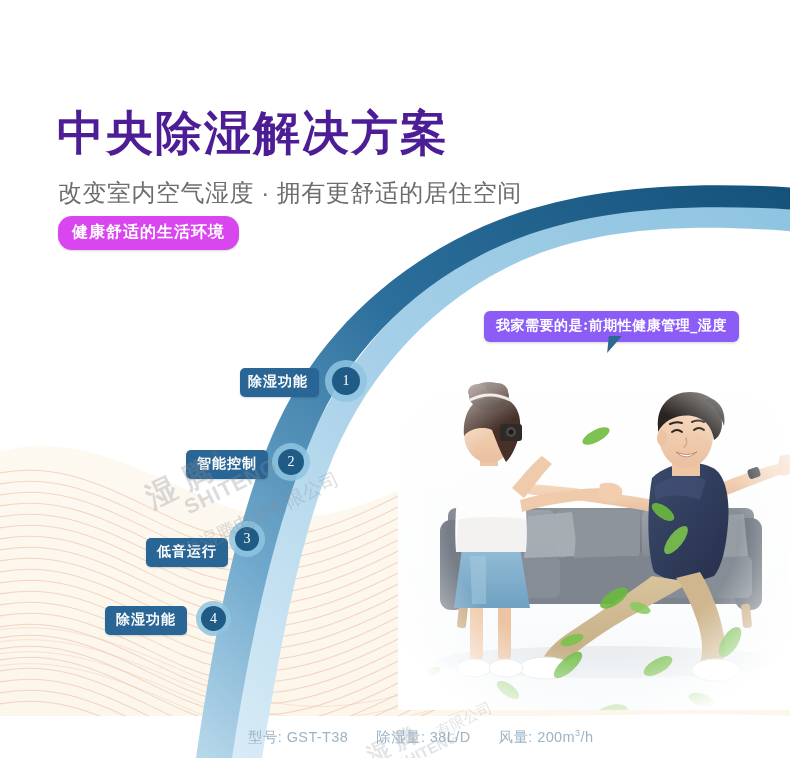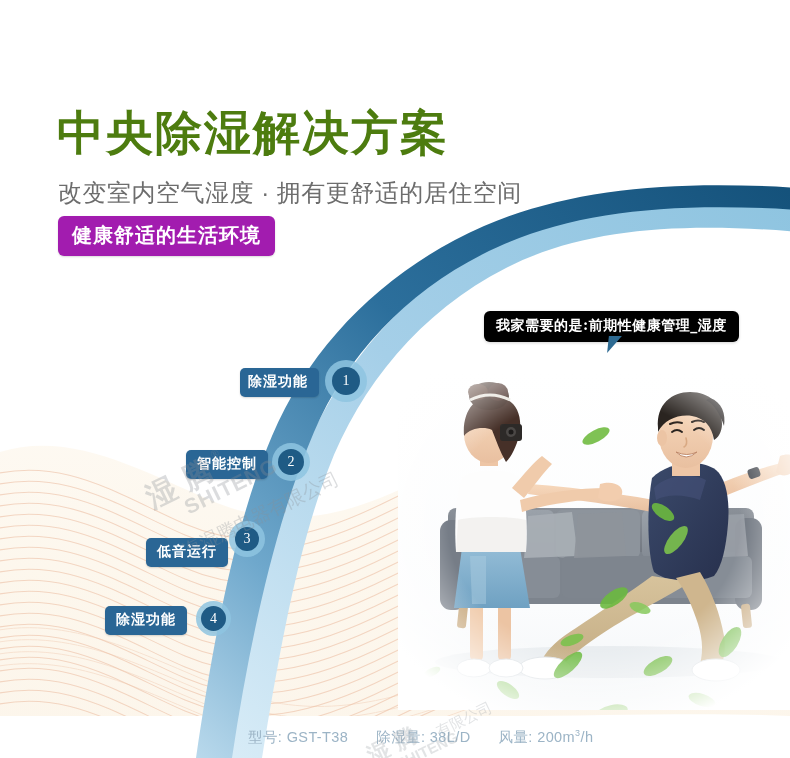--- a/index.html
+++ b/index.html
@@ -20,49 +20,49 @@
   #content-layer { z-index:4; }
   #watermark-layer { z-index:5; pointer-events:none; }
 
   
   #page-title {
     position:absolute; left:57px; top:108px;
     font-family:"DejaVu Serif","Liberation Serif",serif;
     font-weight:700;
     font-size:47px;
     letter-spacing:2px;
-    color:#4d7c0f;
+    color:#4c1d95;
     line-height:1.05;
     white-space:nowrap;
   }
   #page-subtitle {
     position:absolute; left:58px; top:177px;
     font-size:24px;
     color:#6d6d6d;
     letter-spacing:0.5px;
     white-space:nowrap;
   }
   #tagline-badge {
     position:absolute; left:58px; top:216px;
-    background:#a21caf;
+    background:#d946ef;
     color:#ffffff;
     font-family:"DejaVu Serif","Liberation Serif",serif;
     font-weight:700;
-    font-size:20px;
+    font-size:16px;
     letter-spacing:1px;
     padding:6px 14px 7px 14px;
-    border-radius:6px;
+    border-radius:14px;
     white-space:nowrap;
     box-shadow:0 1px 2px rgba(0,0,0,.15);
   }
 
   
   #speech-bubble {
     position:absolute; left:484px; top:311px;
-    background:#000000;
+    background:#8b5cf6;
     color:#ffffff;
     font-family:"DejaVu Serif","Liberation Serif",serif;
     font-weight:700;
     font-size:14px;
     letter-spacing:.5px;
     padding:6px 12px 7px 12px;
     border-radius:6px;
     white-space:nowrap;
     box-shadow:0 1px 3px rgba(0,0,0,.18);
   }

